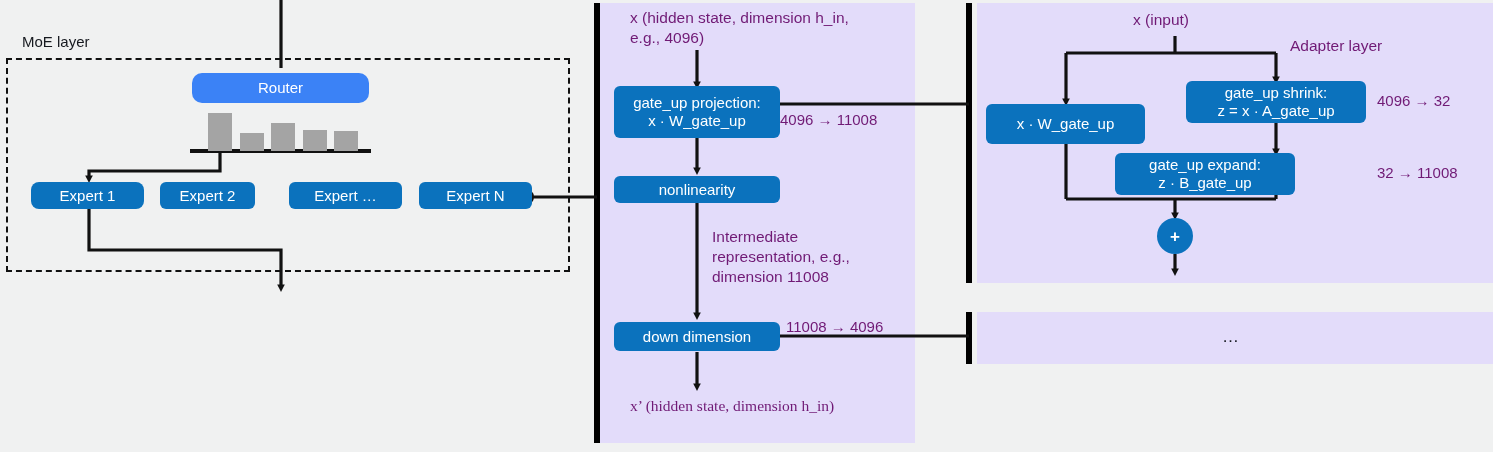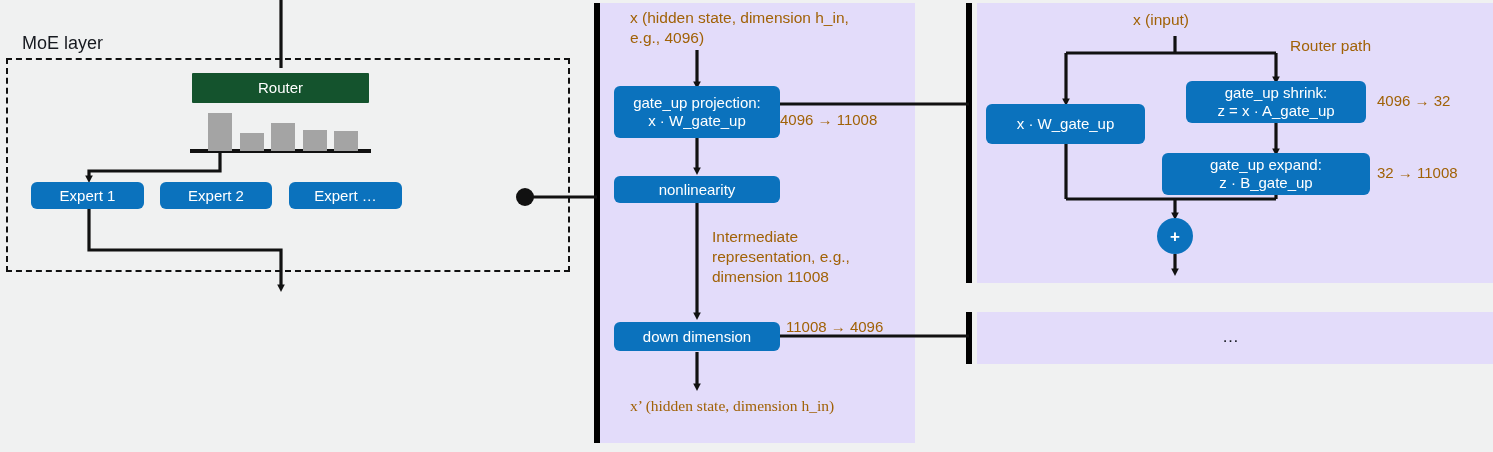--- a/index.html
+++ b/index.html
@@ -16,41 +16,41 @@
   
   .panel-purple{background:#E3DCFA;}
   .panel-bar{background:#000000;}
 
   
   .dashed-box{
     border:2px dashed #111111;
     background:transparent;
   }
   .moe-label{
-    font-size:18px;color:#16191F;white-space:nowrap;
+    font-size:15px;color:#16191F;white-space:nowrap;
   }
 
   
   .node{
     background:#0B72BD;
     color:#ffffff;
     border-radius:6px;
     display:flex;align-items:center;justify-content:center;
     text-align:center;
     font-size:15px;
     line-height:1.18;
     box-sizing:border-box;
     padding:2px 6px;
   }
-  .node.navy{background:#14532d;border-radius:1px;}
+  .node.navy{background:#3b82f6;border-radius:10px;}
   .node.two-line{font-size:15px;}
 
   
   .txt{
-    color:#a16207;
+    color:#701a75;
     font-size:15.5px;
     line-height:1.30;
     white-space:pre-line;
   }
   .txt.small{font-size:15px;}
   .dots{font-size:17px;color:#16191F;letter-spacing:2px;}
 
   
   .hbar{background:#A4A4A4;}
 
@@ -135,23 +135,24 @@
   <div class="abs dashed-box" style="left:6px;top:58px;width:560px;height:210px;"></div>
 
   <div class="abs node navy" style="left:192px;top:73px;width:177px;height:30px;">Router</div>
 
   <div class="abs hbar" style="left:208px;top:113px;width:24px;height:38px;"></div>
   <div class="abs hbar" style="left:240px;top:133px;width:24px;height:18px;"></div>
   <div class="abs hbar" style="left:271px;top:123px;width:24px;height:28px;"></div>
   <div class="abs hbar" style="left:303px;top:130px;width:24px;height:21px;"></div>
   <div class="abs hbar" style="left:334px;top:131px;width:24px;height:20px;"></div>
 
-  <div class="abs node" style="left:31px;top:182px;width:113px;height:27px;">Expert 1</div>
-  <div class="abs node" style="left:160px;top:182px;width:112px;height:27px;text-align:right;">Expert 2</div>
+  <div class="abs node" style="left:31px;top:182px;width:113px;height:27px;border-radius:8px;">Expert 1</div>
+  <div class="abs node" style="left:160px;top:182px;width:95px;height:27px;text-align:right;">Expert 2</div>
   <div class="abs node" style="left:289px;top:182px;width:113px;height:27px;">Expert …</div>
+  <div class="abs node" style="left:419px;top:182px;width:113px;height:27px;">Expert N</div>
 
   <div class="abs txt" style="left:630px;top:8px;width:228px;">x  (hidden state, dimension h_in, e.g., 4096)</div>
 
   <div class="abs node two-line" style="left:614px;top:86px;width:166px;height:52px;white-space:pre-line;">gate_up projection:
 x · W_gate_up</div>
 
   <div class="abs txt small" style="left:780px;top:110px;width:180px;">4096 → 11008</div>
 
   <div class="abs node" style="left:614px;top:176px;width:166px;height:27px;">nonlinearity</div>
 
@@ -159,29 +160,29 @@
 
   <div class="abs node" style="left:614px;top:322px;width:166px;height:29px;">down dimension</div>
 
   <div class="abs txt small" style="left:786px;top:317px;width:180px;">11008 → 4096</div>
 
   <div class="abs txt" style="left:630px;top:396px;width:230px;font-family:Liberation Serif, serif;">x’  (hidden state, dimension h_in)</div>
 
   <div class="abs txt" style="left:1133px;top:10px;width:130px;">x  (input)</div>
 
 
-  <div class="abs txt" style="left:1290px;top:36px;width:170px;">Router path</div>
+  <div class="abs txt" style="left:1290px;top:36px;width:170px;">Adapter layer</div>
 
   <div class="abs node" style="left:986px;top:104px;width:159px;height:40px;">x · W_gate_up</div>
 
   <div class="abs node two-line" style="left:1186px;top:81px;width:180px;height:42px;white-space:pre-line;text-align:center;">gate_up shrink:
 z = x · A_gate_up</div>
   <div class="abs txt small" style="left:1377px;top:91px;width:130px;">4096 → 32</div>
 
-  <div class="abs node two-line" style="left:1162px;top:153px;width:208px;height:42px;white-space:pre-line;text-align:center;">gate_up expand:
+  <div class="abs node two-line" style="left:1115px;top:153px;width:180px;height:42px;white-space:pre-line;text-align:center;">gate_up expand:
 z · B_gate_up</div>
   <div class="abs txt small" style="left:1377px;top:163px;width:130px;">32 → 11008</div>
 
   <div class="abs plus-circle" style="left:1157px;top:218px;width:36px;height:36px;">+</div>
 
   <div class="abs dots" style="left:1222px;top:327px;">…</div>
 
 </div>
 
 </body></html>

